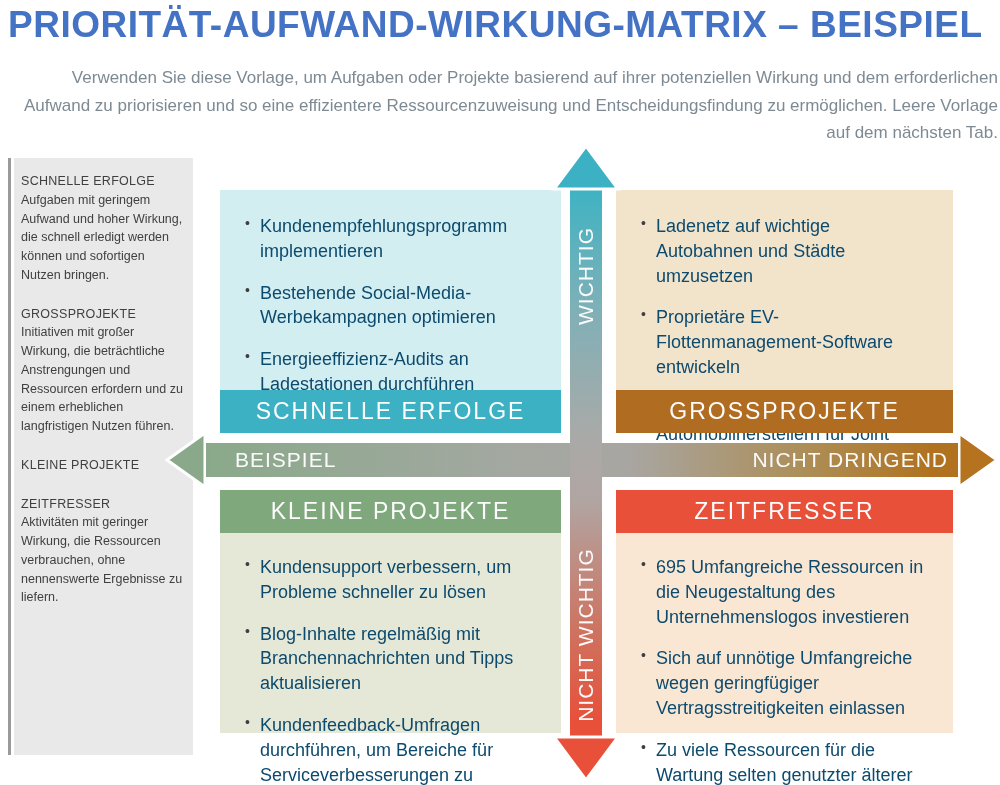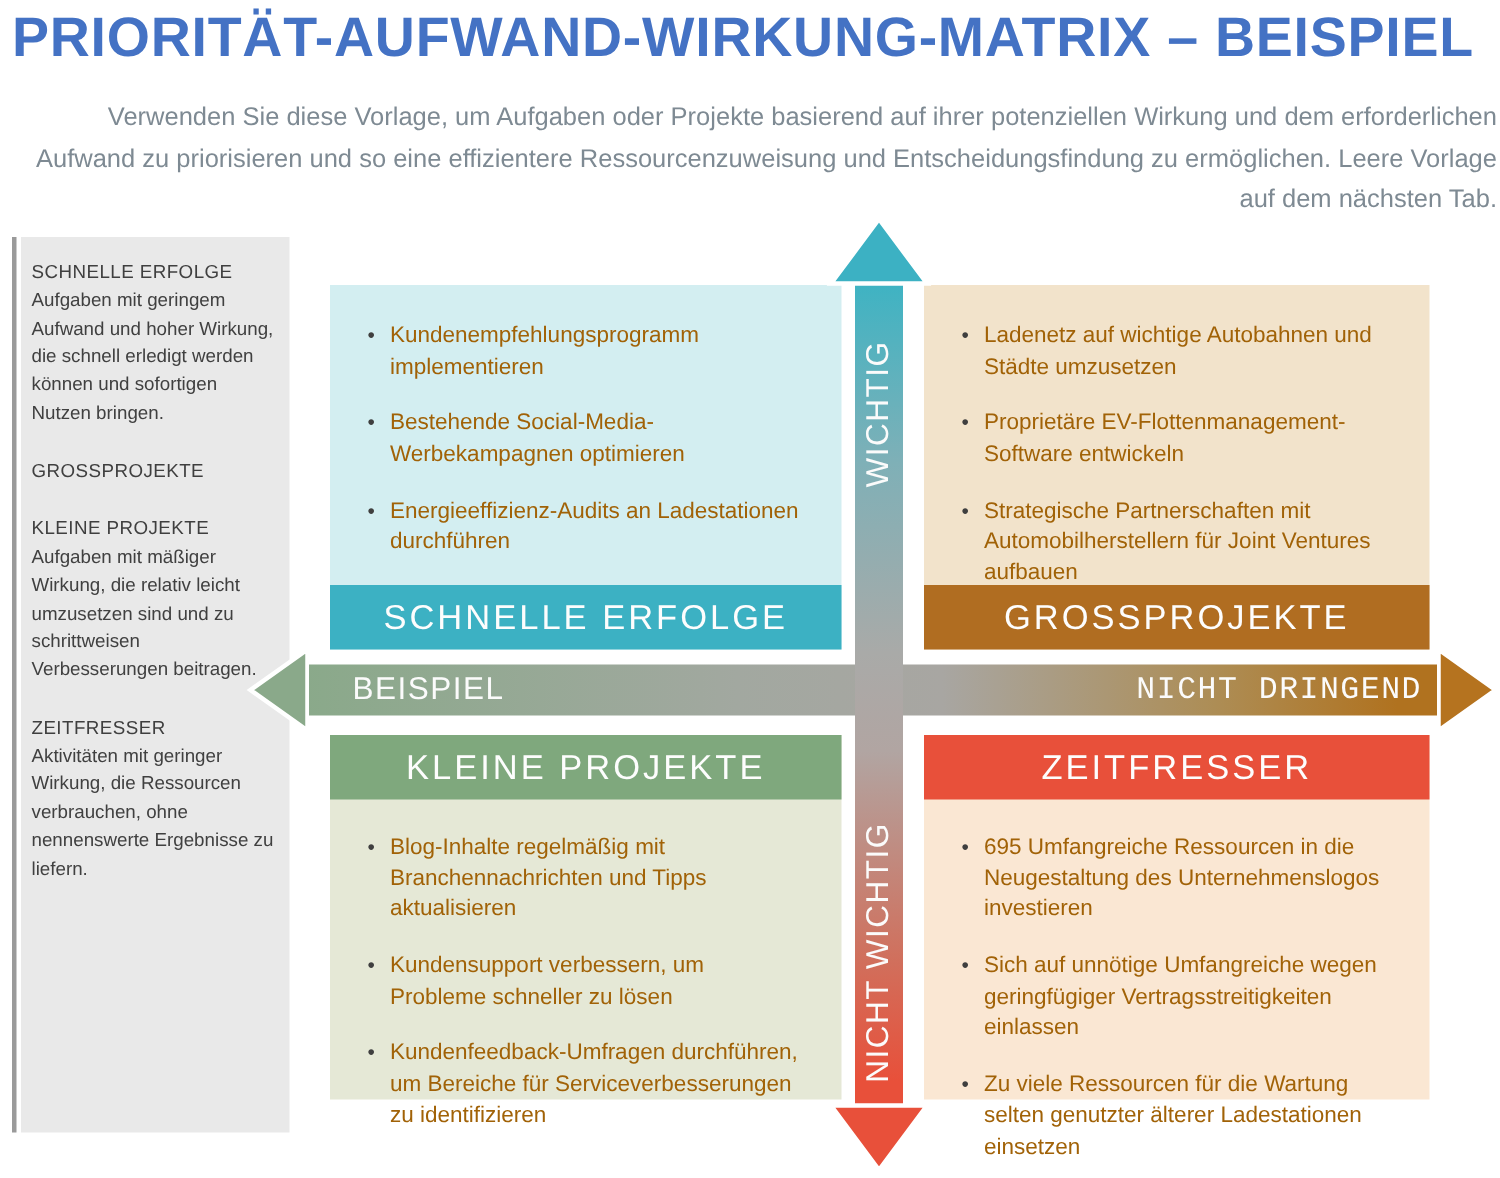--- a/index.html
+++ b/index.html
@@ -43,35 +43,35 @@
   .qhead.bottom { bottom:0; }
   .qhead.top { top:0; }
   .bg-teal  { background:#3cb1c3; }
   .bg-brown { background:#b06d21; }
   .bg-green { background:#7fa87d; }
   .bg-red   { background:#e8503a; }
 
   .qlist { position:absolute; left:0; top:0; width:100%; list-style:none; padding:24px 24px 10px 40px; }
   .q-bl .qlist, .q-br .qlist { top:43px; padding-top:22px; }
   .qlist li {
-    position:relative; font-size:15px; line-height:1.38; color:#a16207; margin-bottom:17px;
+    position:relative; font-size:18px; line-height:1.38; color:#0c4a6e; margin-bottom:17px;
   }
   .qlist li::before { content:"\2022"; position:absolute; left:-15px; top:0; font-size:14px; color:#3f3f3f; }
 
   
   .h-arrow {
     position:absolute; left:203px; top:443px; width:759px; height:34px;
     background:linear-gradient(to right,#8aa98a 0%, #a2a8a0 38%, #a8a6a2 56%, #ad8d55 80%, #b0721f 96%);
   }
   .axis-label {
     position:absolute; top:0; height:34px; display:flex; align-items:center;
     color:#fbfbfb; font-size:21px; letter-spacing:1px; white-space:nowrap;
   }
   .axis-label.left  { left:32px; }
-  .axis-label.right { right:14px;font-family:Liberation Mono, monospace; }
+  .axis-label.right { right:14px; }
 
   
   .v-arrow {
     position:absolute; left:570px; top:188px; width:32px; height:549px;
     background:linear-gradient(to bottom,#3eb3c3 0%, #7fb0b7 22%, #a9aaa8 45%, #b1a5a2 57%, #d0705d 82%, #e8503a 97%);
   }
   .arrowhead { position:absolute; display:block; }
   .head-left   { left:164px; top:430px; }
   .head-right  { left:958px; top:430px; }
   .head-up     { left:551px; top:143px; }
@@ -97,24 +97,24 @@
   <p class="desc">Verwenden Sie diese Vorlage, um Aufgaben oder Projekte basierend auf ihrer potenziellen Wirkung und dem erforderlichen Aufwand zu priorisieren und so eine effizientere Ressourcenzuweisung und Entscheidungsfindung zu ermöglichen. Leere Vorlage auf dem nächsten Tab.</p>
 
   <div class="side-rule"></div>
   <aside class="sidebar">
     <div class="legend-block">
       <div class="legend-term">SCHNELLE ERFOLGE</div>
       <div class="legend-desc">Aufgaben mit geringem Aufwand und hoher Wirkung, die schnell erledigt werden können und sofortigen Nutzen bringen.</div>
     </div>
     <div class="legend-block">
       <div class="legend-term">GROSSPROJEKTE</div>
+      <div class="legend-desc">Initiativen mit großer Wirkung, die beträchtliche Anstrengungen und Ressourcen erfordern und zu einem erheblichen langfristigen Nutzen führen.</div>
     </div>
     <div class="legend-block">
       <div class="legend-term">KLEINE PROJEKTE</div>
-      <div class="legend-desc">Aufgaben mit mäßiger Wirkung, die relativ leicht umzusetzen sind und zu schrittweisen Verbesserungen beitragen.</div>
     </div>
     <div class="legend-block">
       <div class="legend-term">ZEITFRESSER</div>
       <div class="legend-desc">Aktivitäten mit geringer Wirkung, die Ressourcen verbrauchen, ohne nennenswerte Ergebnisse zu liefern.</div>
     </div>
   </aside>
 
   <section class="quad q-tl">
     <ul class="qlist">
         <li>Kundenempfehlungsprogramm implementieren</li>
@@ -129,22 +129,22 @@
         <li>Ladenetz auf wichtige Autobahnen und Städte umzusetzen</li>
         <li>Proprietäre EV-Flottenmanagement-Software entwickeln</li>
         <li>Strategische Partnerschaften mit Automobilherstellern für Joint Ventures aufbauen</li>
       </ul>
     <div class="qhead bottom bg-brown">GROSSPROJEKTE</div>
   </section>
 
   <section class="quad q-bl">
     <div class="qhead top bg-green">KLEINE PROJEKTE</div>
     <ul class="qlist">
+        <li>Kundensupport verbessern, um Probleme schneller zu lösen</li>
         <li>Blog-Inhalte regelmäßig mit Branchennachrichten und Tipps aktualisieren</li>
-        <li>Kundensupport verbessern, um Probleme schneller zu lösen</li>
         <li>Kundenfeedback-Umfragen durchführen, um Bereiche für Serviceverbesserungen zu identifizieren</li>
       </ul>
   </section>
 
   <section class="quad q-br">
     <div class="qhead top bg-red">ZEITFRESSER</div>
     <ul class="qlist">
         <li>695 Umfangreiche Ressourcen in die Neugestaltung des Unternehmenslogos investieren</li>
         <li>Sich auf unnötige Umfangreiche wegen geringfügiger Vertragsstreitigkeiten einlassen</li>
         <li>Zu viele Ressourcen für die Wartung selten genutzter älterer Ladestationen einsetzen</li>

